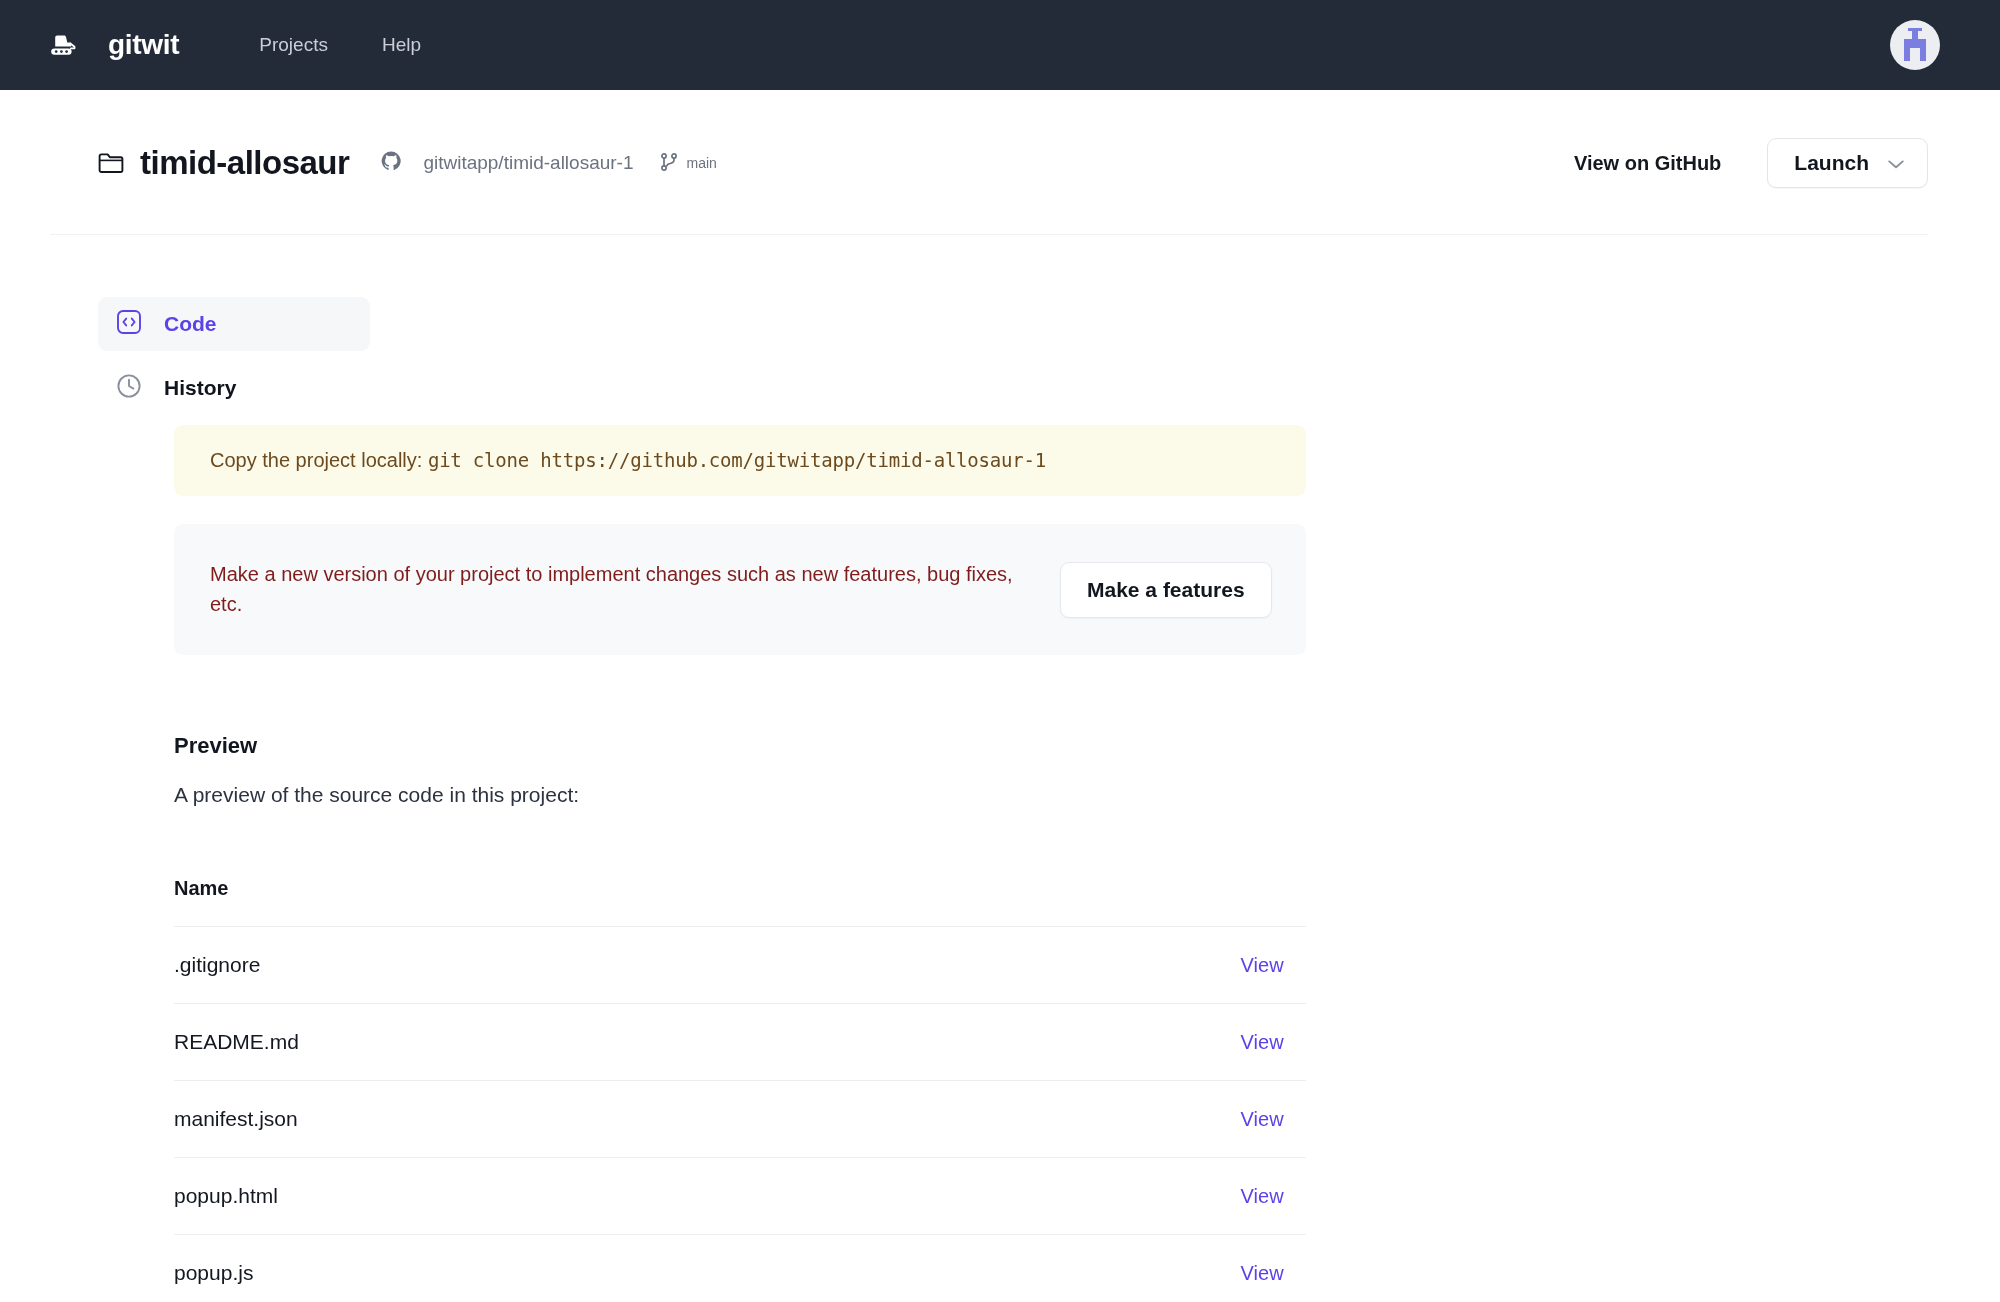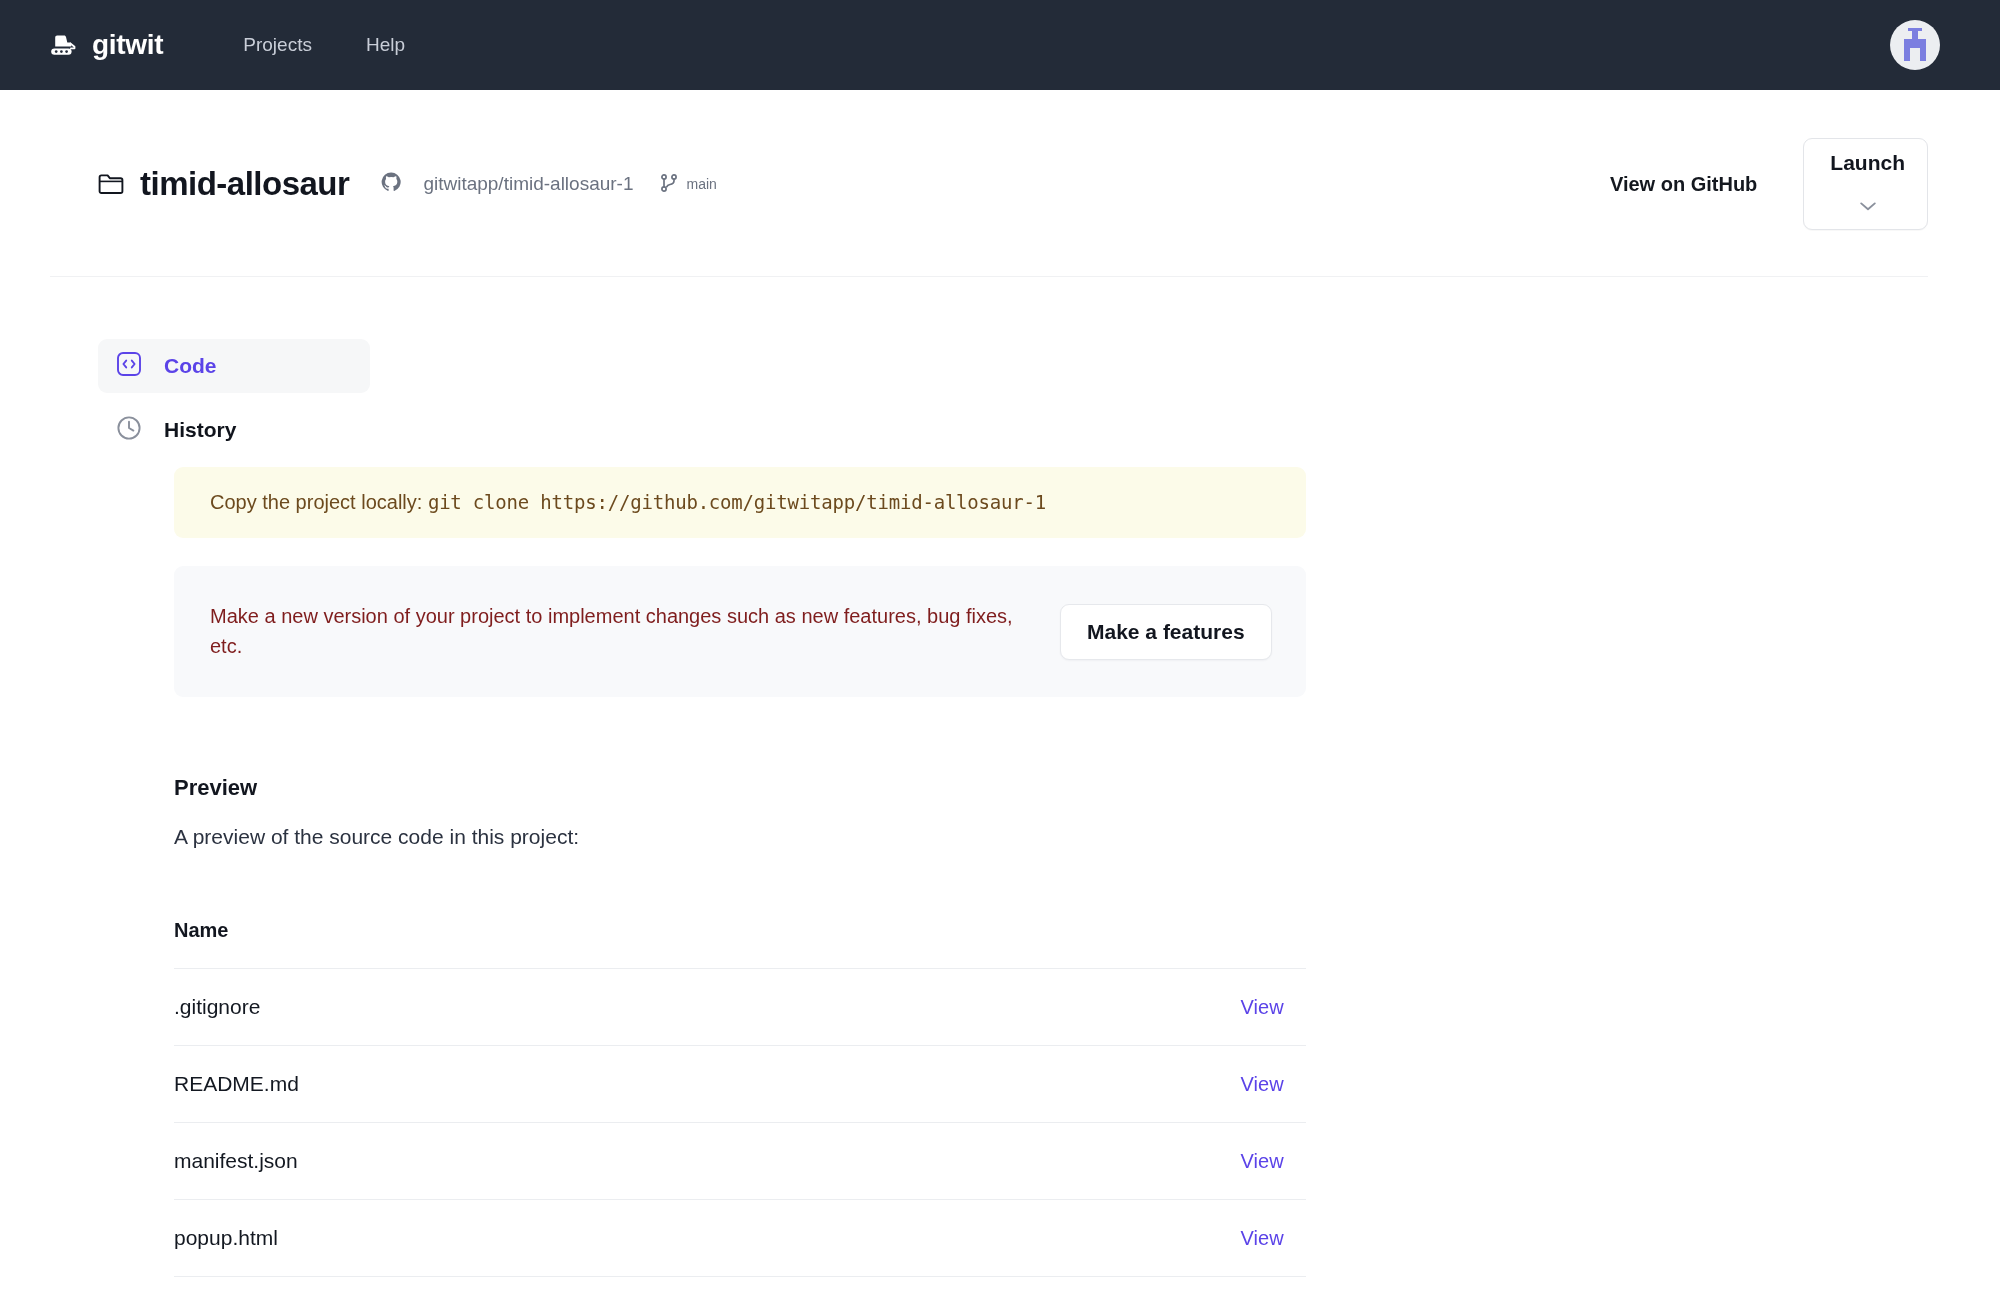--- a/index.html
+++ b/index.html
@@ -17,21 +17,21 @@
   .navbar {
     height: 90px;
     background: #232b38;
     display: flex;
     align-items: center;
     padding: 0 60px 0 48px;
   }
   .brand {
     display: flex;
     align-items: center;
-    gap: 10px;
+    gap: 26px;
     margin-right: 80px;
   }
   .brand-icon { width: 34px; height: 30px; display: block; }
   .brand-name {
     color: #ffffff;
     font-size: 28px;
     font-weight: 600;
     letter-spacing: -0.3px;
   }
   .nav-links { display: flex; align-items: center; gap: 54px; }
@@ -104,21 +104,20 @@
     background: #ffffff;
     border: 1px solid #e3e5e9;
     border-radius: 9px;
     padding: 12px 22px 12px 26px;
     font-size: 21px;
     font-weight: 700;
     color: #12161f;
     cursor: pointer;
     box-shadow: 0 1px 1px rgba(16,24,40,.03);
     font-family: "Liberation Sans", sans-serif;
-    flex-direction: column;
   }
 
   .header-rule {
     height: 1px;
     background: #f0f1f3;
     margin: 0 72px 0 50px;
   }
 
   
   .body-wrap {

